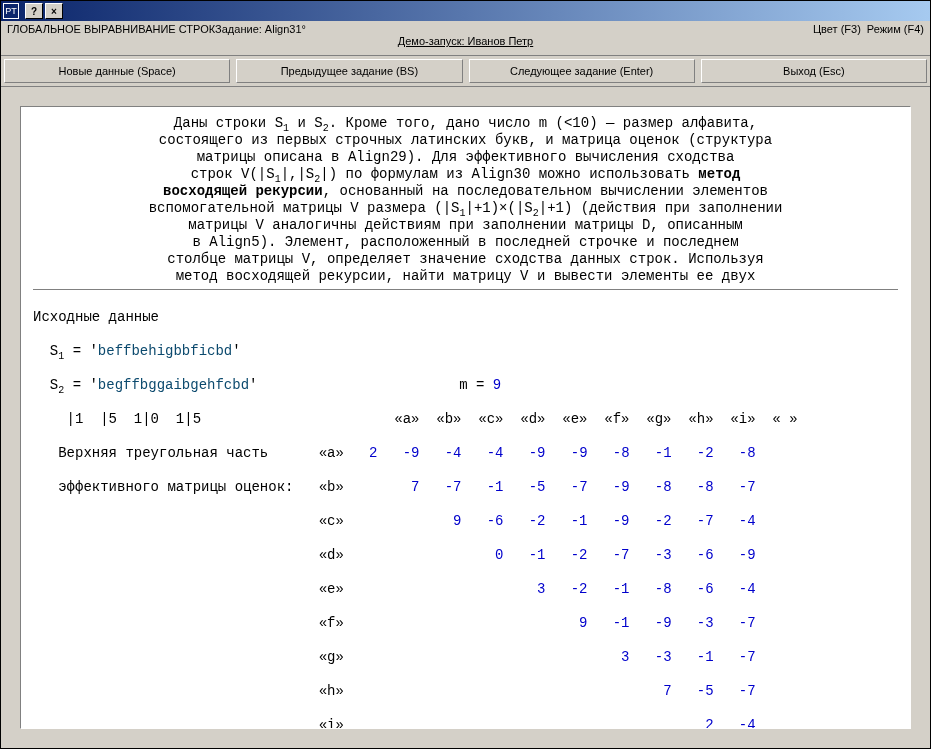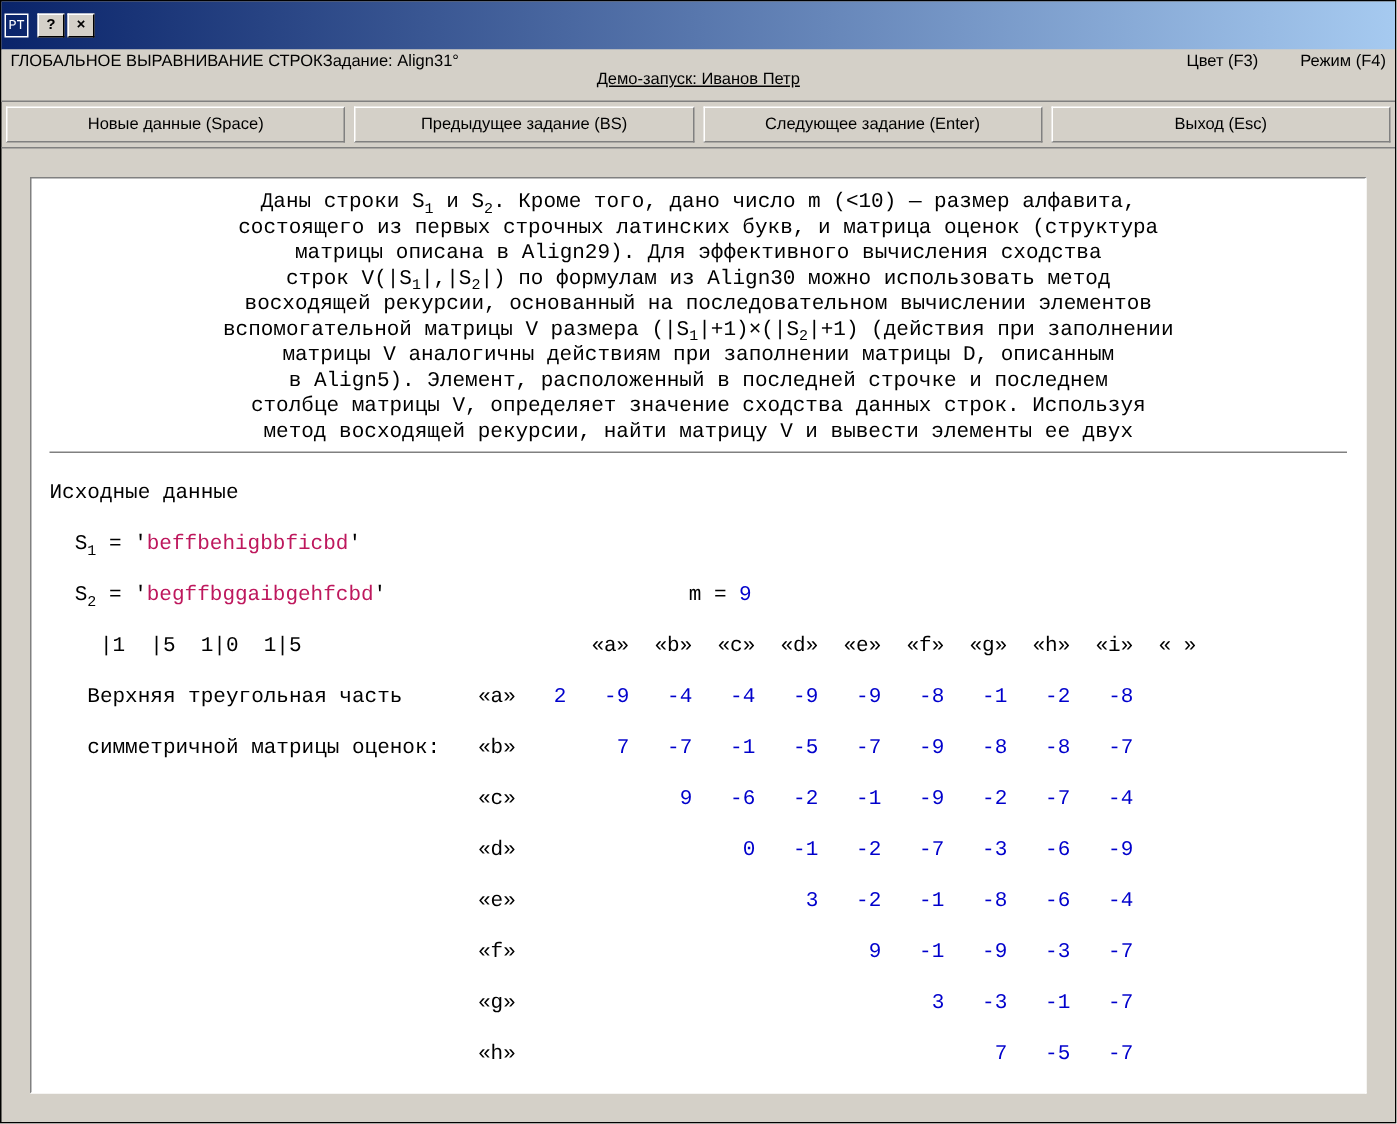--- a/index.html
+++ b/index.html
@@ -1,33 +1,33 @@
 <!DOCTYPE html>
 <html><head>
 <meta charset="utf-8">
 <style>
   html,body{margin:0;padding:0;font-family:"Tahoma","Arial",sans-serif;font-size:11px;background:#d4d0c8;}
   .window{width:931px;height:749px;background:#d4d0c8;border:1px solid #000;box-sizing:border-box;display:flex;flex-direction:column;}
-  .titlebar{background:linear-gradient(to right,#0a246a,#a6caf0);color:#fff;height:32px;display:flex;align-items:center;padding:0 2px;font-family:Liberation Mono, monospace;}
+  .titlebar{background:linear-gradient(to right,#0a246a,#a6caf0);color:#fff;height:20px;display:flex;align-items:center;padding:0 2px;}
   .titlebar .t-icon{width:14px;height:14px;border:1px solid #fff;margin-right:4px;display:inline-flex;align-items:center;justify-content:center;font-size:9px;}
   .titlebar .title{flex:1;font-weight:bold;}
   .titlebar .tbtn{width:16px;height:14px;background:#d4d0c8;margin-left:2px;border:1px solid #fff;border-right-color:#000;border-bottom-color:#000;display:flex;align-items:center;justify-content:center;font-weight:bold;font-size:10px;color:#000;}
   .infobar{height:30px;background:#d4d0c8;border-bottom:1px solid #808080;display:flex;align-items:flex-start;padding:2px 6px;position:relative;}
   .infobar .left{display:flex;flex-direction:row;}
   .infobar .center{position:absolute;left:50%;transform:translateX(-50%);top:14px;text-decoration:underline;}
-  .infobar .right{margin-left:auto;display:flex;gap:28px;}
+  .infobar .right{margin-left:auto;display:flex;gap:6px;}
   .btnrow{display:flex;height:30px;border-bottom:1px solid #808080;justify-content:center;}
   .btnrow .btn{flex:1;border:1px solid #fff;border-right-color:#808080;border-bottom-color:#808080;margin:3px;background:#d4d0c8;display:flex;align-items:center;justify-content:center;cursor:default;}
   .content{flex:1;background:#fff;margin:19px;border:1px solid #808080;border-right-color:#fff;border-bottom-color:#fff;padding:8px 12px 8px 12px;font-family:"Courier New",monospace;font-size:14px;line-height:17px;color:#000;overflow:hidden;}
   .task{text-align:justify;margin-bottom:4px;}
   .task .l{display:block;text-align:center;white-space:pre;}
-  .bold{font-weight:normal;}
+  .bold{font-weight:bold;}
   hr.sep{border:none;border-top:1px solid #808080;margin:2px 0 2px 0;}
   .mono{white-space:pre;}
-  .teal{color:#be185d;text-align:center;}
+  .teal{color:#0c4a6e;text-align:center;}
   .blue{color:#0000cc;}
   sub{font-size:10px;line-height:0;}
 </style>
 </head>
 <body>
 
 <div class="window">
 
   <div class="titlebar">
     <span class="t-icon">PT</span>
@@ -70,21 +70,21 @@
     </div>
 
     <hr class="sep">
 
     <div class="mono">
 <span>Исходные данные</span>
 <br><span>  S</span><sub>1</sub><span> = '</span><span class="teal">beffbehigbbficbd</span><span>'</span>
 <br><span>  S</span><sub>2</sub><span> = '</span><span class="teal">begffbggaibgehfcbd</span><span>'</span><span>                        </span><span>m = </span><span class="blue">9</span>
 <br><span>    |1  |5  1|0  1|5</span><span>                   </span><span>    «a»  «b»  «c»  «d»  «e»  «f»  «g»  «h»  «i»  « »</span>
 <br><span>   Верхняя треугольная часть</span><span>      </span><span>«a»</span><span class="blue">   2   -9   -4   -4   -9   -9   -8   -1   -2   -8</span>
-<br><span>   симметричной матрицы оценок:</span><span>   </span><span>«b»</span><span class="blue">        7   -7   -1   -5   -7   -9   -8   -8   -7</span>
+<br><span>   эффективного матрицы оценок:</span><span>   </span><span>«b»</span><span class="blue">        7   -7   -1   -5   -7   -9   -8   -8   -7</span>
 <br><span>                                  </span><span>«c»</span><span class="blue">             9   -6   -2   -1   -9   -2   -7   -4</span>
 <br><span>                                  </span><span>«d»</span><span class="blue">                  0   -1   -2   -7   -3   -6   -9</span>
 <br><span>                                  </span><span>«e»</span><span class="blue">                       3   -2   -1   -8   -6   -4</span>
 <br><span>                                  </span><span>«f»</span><span class="blue">                            9   -1   -9   -3   -7</span>
 <br><span>                                  </span><span>«g»</span><span class="blue">                                 3   -3   -1   -7</span>
 <br><span>                                  </span><span>«h»</span><span class="blue">                                      7   -5   -7</span>
 <br><span>                                  </span><span>«i»</span><span class="blue">                                           2   -4</span>
 <br>
     </div>
 

